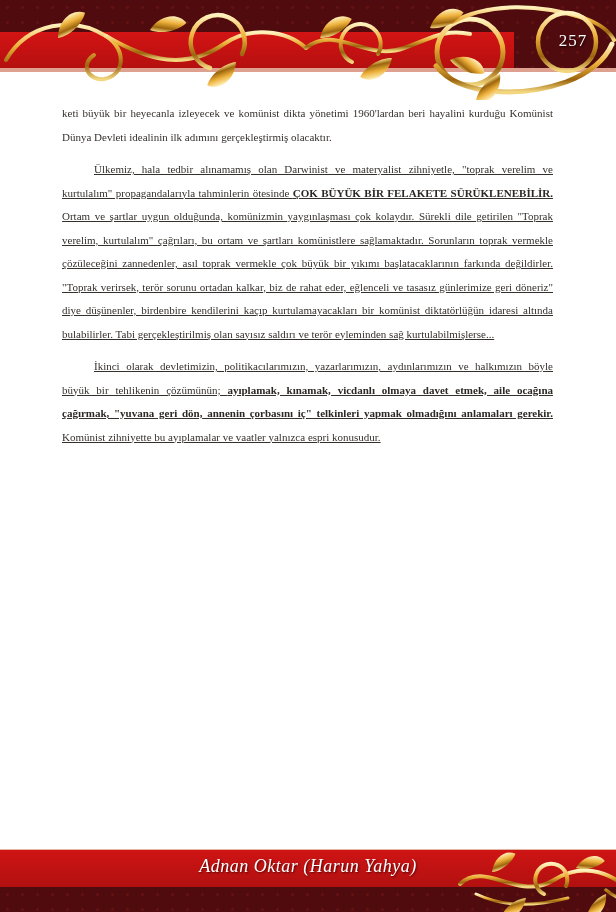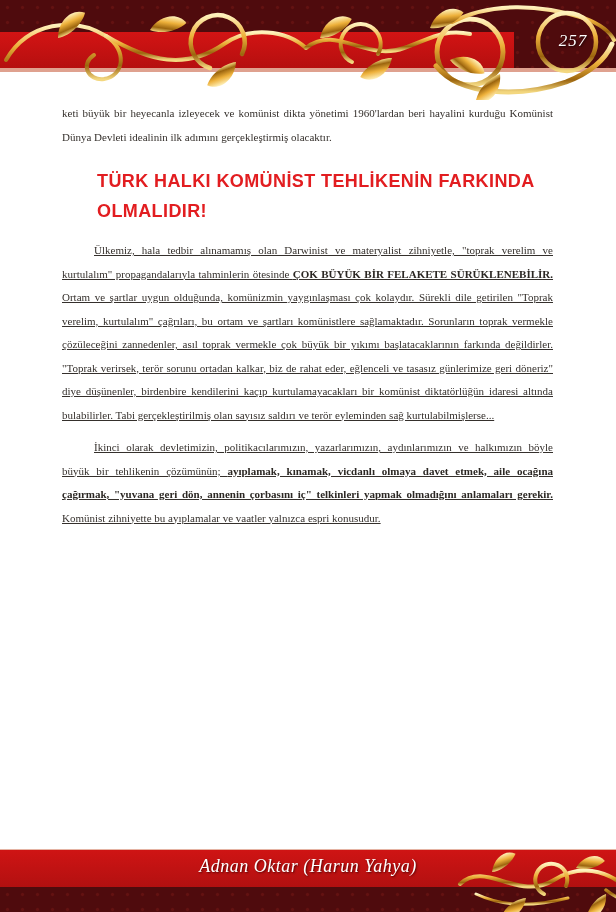--- a/index.html
+++ b/index.html
@@ -10,21 +10,21 @@
   .header{position:absolute;top:0;left:0;width:616px;height:68px;
           background:#4f0b0d;
           background-image:radial-gradient(rgba(150,35,30,.28) 1px,transparent 2.2px);
           background-size:15px 15px;
           border-bottom:4px solid #dfa18f;}
   .header-red{position:absolute;top:32px;left:0;width:514px;height:36px;
           background:linear-gradient(#d31414,#b50f0f);
           background-color:#c81313;}
   .header-orn{position:absolute;top:0;left:0;width:616px;height:100px;pointer-events:none;}
   .page-number{position:absolute;top:31px;left:540px;width:66px;text-align:center;
-          color:#fff;font-style:italic;font-size:17px;letter-spacing:1px;
+          color:#fff;font-size:17px;letter-spacing:1px;
           text-shadow:1px 1px 2px rgba(0,0,0,.7);}
 
   
   .page-body{position:absolute;top:102px;left:62px;width:491px;color:#35302c;}
   .para{margin:0 0 9px 0;font-size:11px;line-height:23.5px;text-align:justify;}
   .para.indent{text-indent:32px;text-decoration:underline;}
   .para b{color:#2c2824;}
   .section-heading{margin:17px 0 13px 35px;color:#e21d20;
           font-family:"Liberation Sans",sans-serif;font-weight:bold;
           font-size:18px;line-height:30px;letter-spacing:.4px;}
@@ -84,21 +84,20 @@
       <use href="#leafH" transform="translate(500 74) rotate(150)"></use>
       <use href="#leafH" transform="translate(450 60) rotate(40)"></use>
     </g>
   </svg>
 
   <div class="page-number">257</div>
 
   <div class="page-body">
     <p class="para"><span>keti büyük bir heyecanla izleyecek ve komünist dikta yönetimi 1960'lardan beri hayalini kurduğu Komünist Dünya Devleti idealinin ilk adımını gerçekleştirmiş olacaktır.</span></p>
 
-    <h2 class="section-heading">TÜRK HALKI KOMÜNİST TEHLİKENİN FARKINDA OLMALIDIR!</h2>
 
     <p class="para indent"><span>Ülkemiz, hala tedbir alınamamış olan Darwinist ve materyalist zihniyetle, "toprak verelim ve kurtulalım" propagandalarıyla tahminlerin ötesinde </span><b>ÇOK BÜYÜK BİR FELAKETE SÜRÜKLENEBİLİR.</b><span> Ortam ve şartlar uygun olduğunda, komünizmin yaygınlaşması çok kolaydır. Sürekli dile getirilen "Toprak verelim, kurtulalım" çağrıları, bu ortam ve şartları komünistlere sağlamaktadır. Sorunların toprak vermekle çözüleceğini zannedenler, asıl toprak vermekle çok büyük bir yıkımı başlatacaklarının farkında değildirler. "Toprak verirsek, terör sorunu ortadan kalkar, biz de rahat eder, eğlenceli ve tasasız günlerimize geri döneriz" diye düşünenler, birdenbire kendilerini kaçıp kurtulamayacakları bir komünist diktatörlüğün idaresi altında bulabilirler. Tabi gerçekleştirilmiş olan sayısız saldırı ve terör eyleminden sağ kurtulabilmişlerse...</span></p>
     <p class="para indent"><span>İkinci olarak devletimizin, politikacılarımızın, yazarlarımızın, aydınlarımızın ve halkımızın böyle büyük bir tehlikenin çözümünün; </span><b>ayıplamak, kınamak, vicdanlı olmaya davet etmek, aile ocağına çağırmak, "yuvana geri dön, annenin çorbasını iç" telkinleri yapmak olmadığını anlamaları gerekir.</b><span> Komünist zihniyette bu ayıplamalar ve vaatler yalnızca espri konusudur.</span></p>
   </div>
 
   <div class="footer">
     <div class="footer-red">
       <div class="footer-author">Adnan Oktar (Harun Yahya)</div>
     </div>
     <div class="footer-dark"></div>

